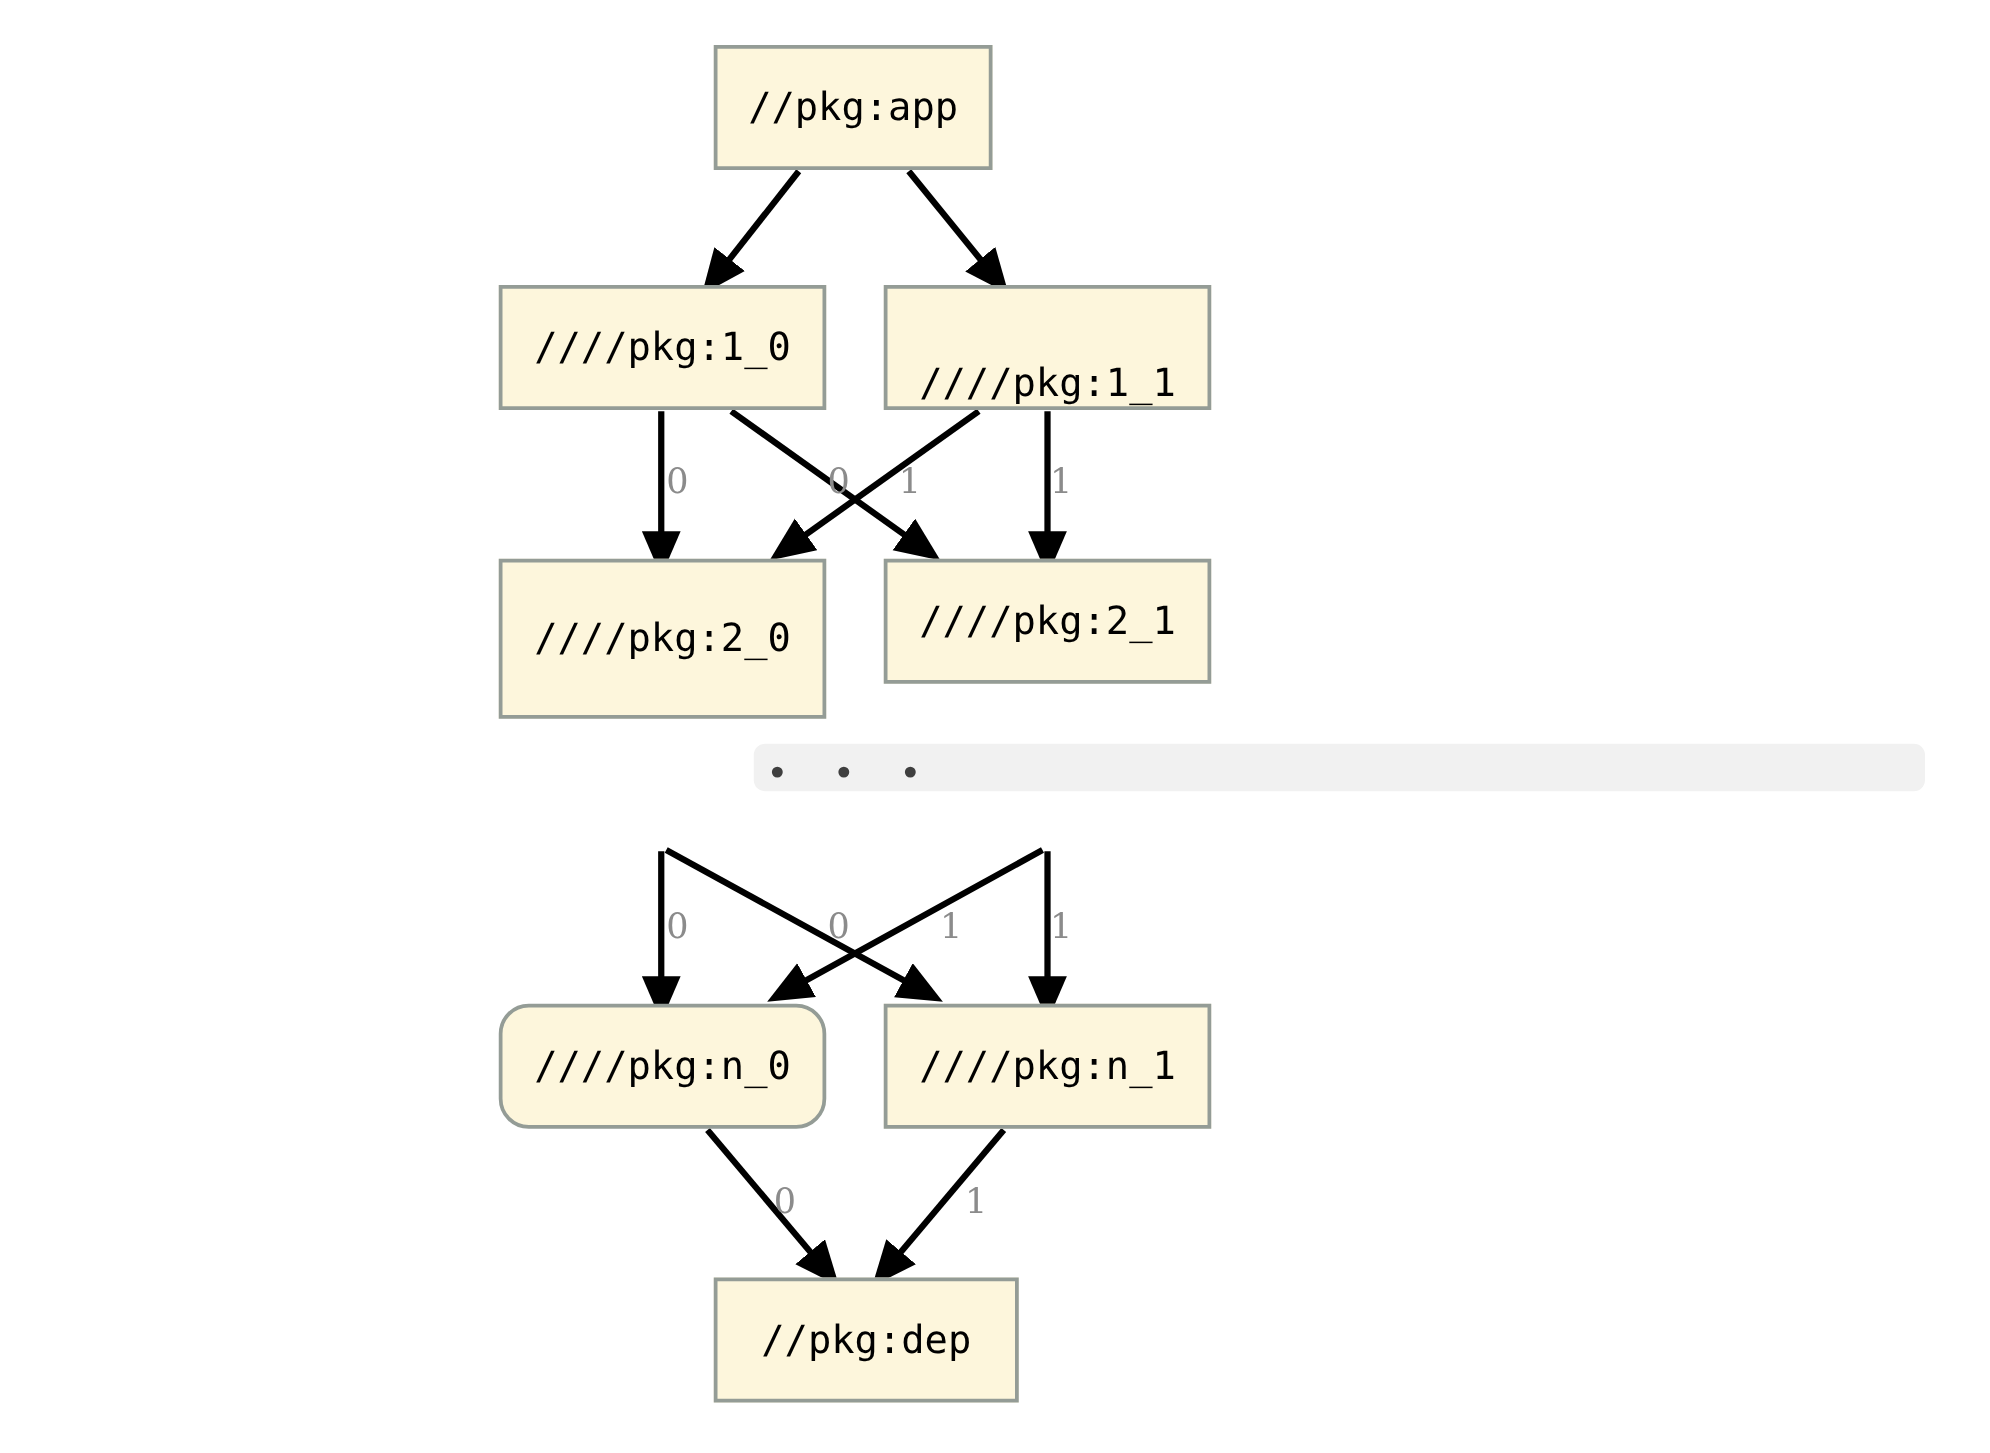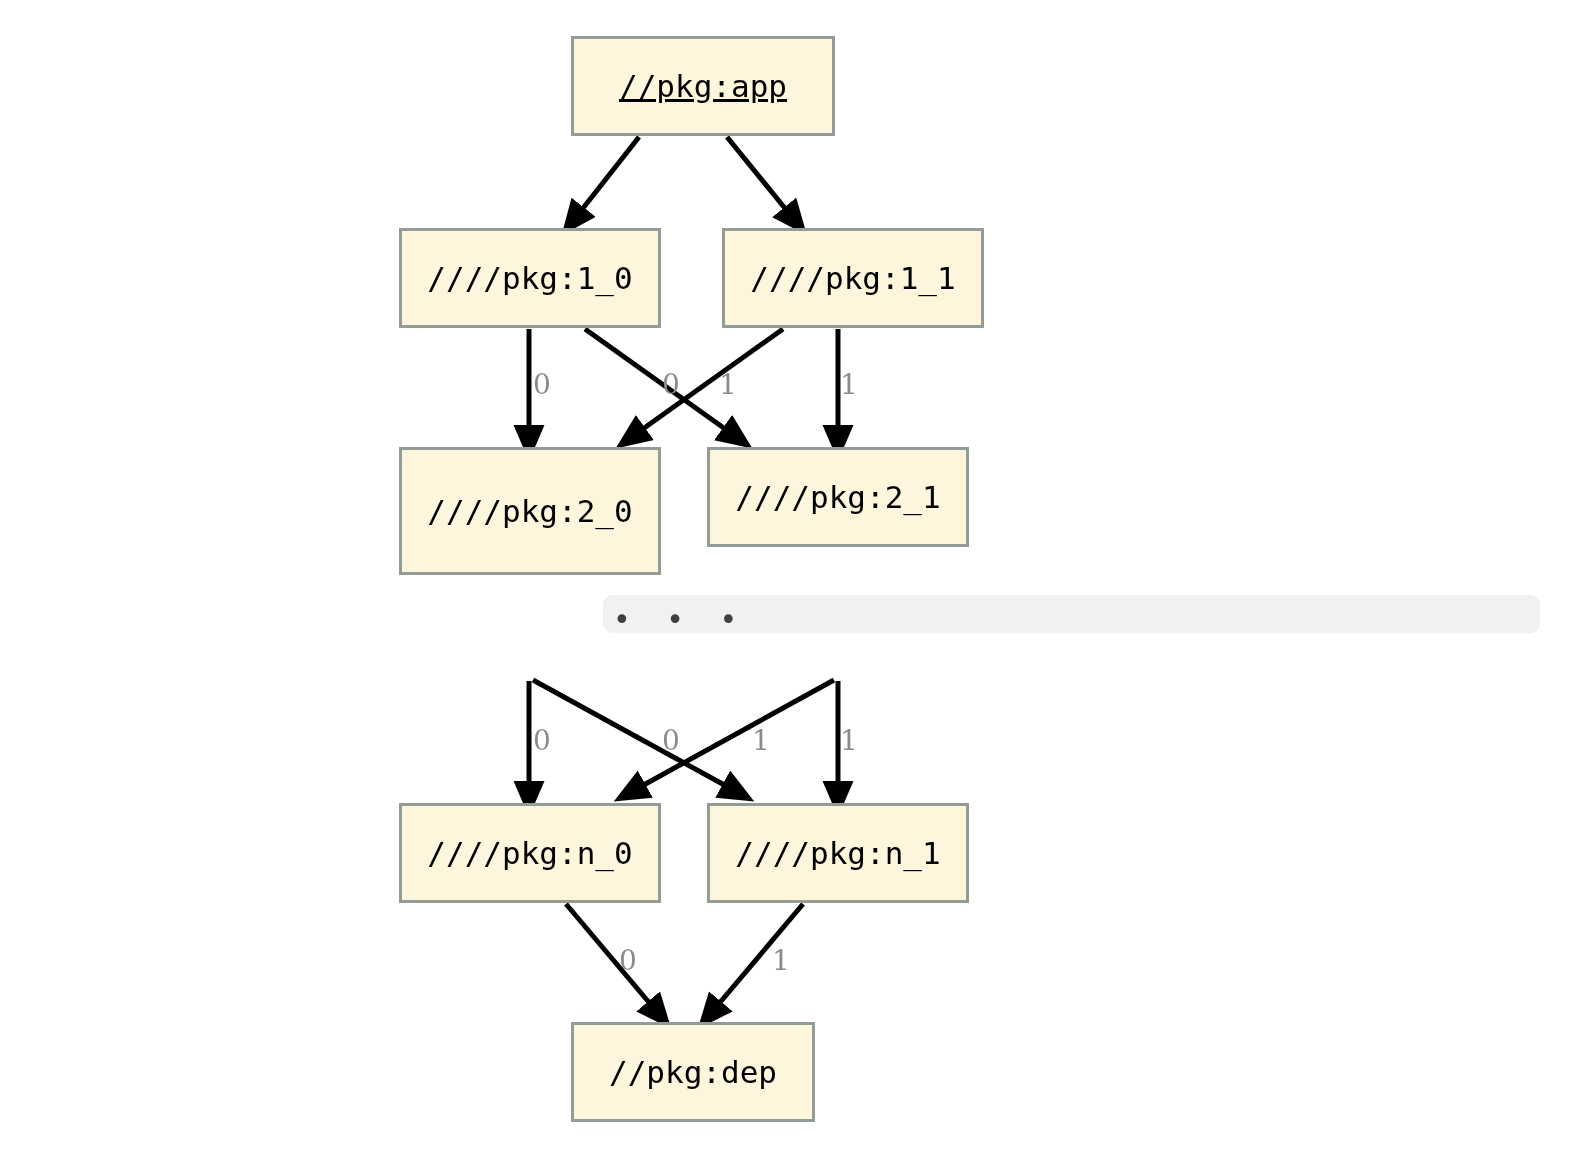--- a/index.html
+++ b/index.html
@@ -112,41 +112,41 @@
 
     <g>
       <line x1="566" y1="904" x2="652" y2="1006" stroke="#000000" stroke-width="5" marker-end="url(#arrow)"></line>
     </g>
 
     <g>
       <line x1="803" y1="904" x2="717" y2="1006" stroke="#000000" stroke-width="5" marker-end="url(#arrow)"></line>
     </g>
   </svg>
 
-  <div class="node-box" style="left:571px; top:36px; width:264px; height:100px;text-decoration:underline;">
+  <div class="node-box" style="left:571px; top:36px; width:223px; height:100px;">
     <span class="node-label">//pkg:app</span>
   </div>
 
   <div class="node-box" style="left:399px; top:228px; width:262px; height:100px;">
     <span class="node-label">////pkg:1_0</span>
   </div>
 
-  <div class="node-box" style="left:722px; top:228px; width:262px; height:100px;">
+  <div class="node-box" style="left:707px; top:228px; width:262px; height:100px;align-items:flex-end;">
     <span class="node-label">////pkg:1_1</span>
   </div>
 
   <div class="node-box" style="left:399px; top:447px; width:262px; height:128px;">
     <span class="node-label">////pkg:2_0</span>
   </div>
 
   <div class="node-box" style="left:707px; top:447px; width:262px; height:100px;">
     <span class="node-label">////pkg:2_1</span>
   </div>
 
-  <div class="node-box" style="left:399px; top:803px; width:262px; height:100px;">
+  <div class="node-box" style="left:399px; top:803px; width:262px; height:100px;border-radius:24px;">
     <span class="node-label">////pkg:n_0</span>
   </div>
 
   <div class="node-box" style="left:707px; top:803px; width:262px; height:100px;text-align:center;">
     <span class="node-label">////pkg:n_1</span>
   </div>
 
   <div class="node-box" style="left:571px; top:1022px; width:244px; height:100px;">
     <span class="node-label">//pkg:dep</span>
   </div>

